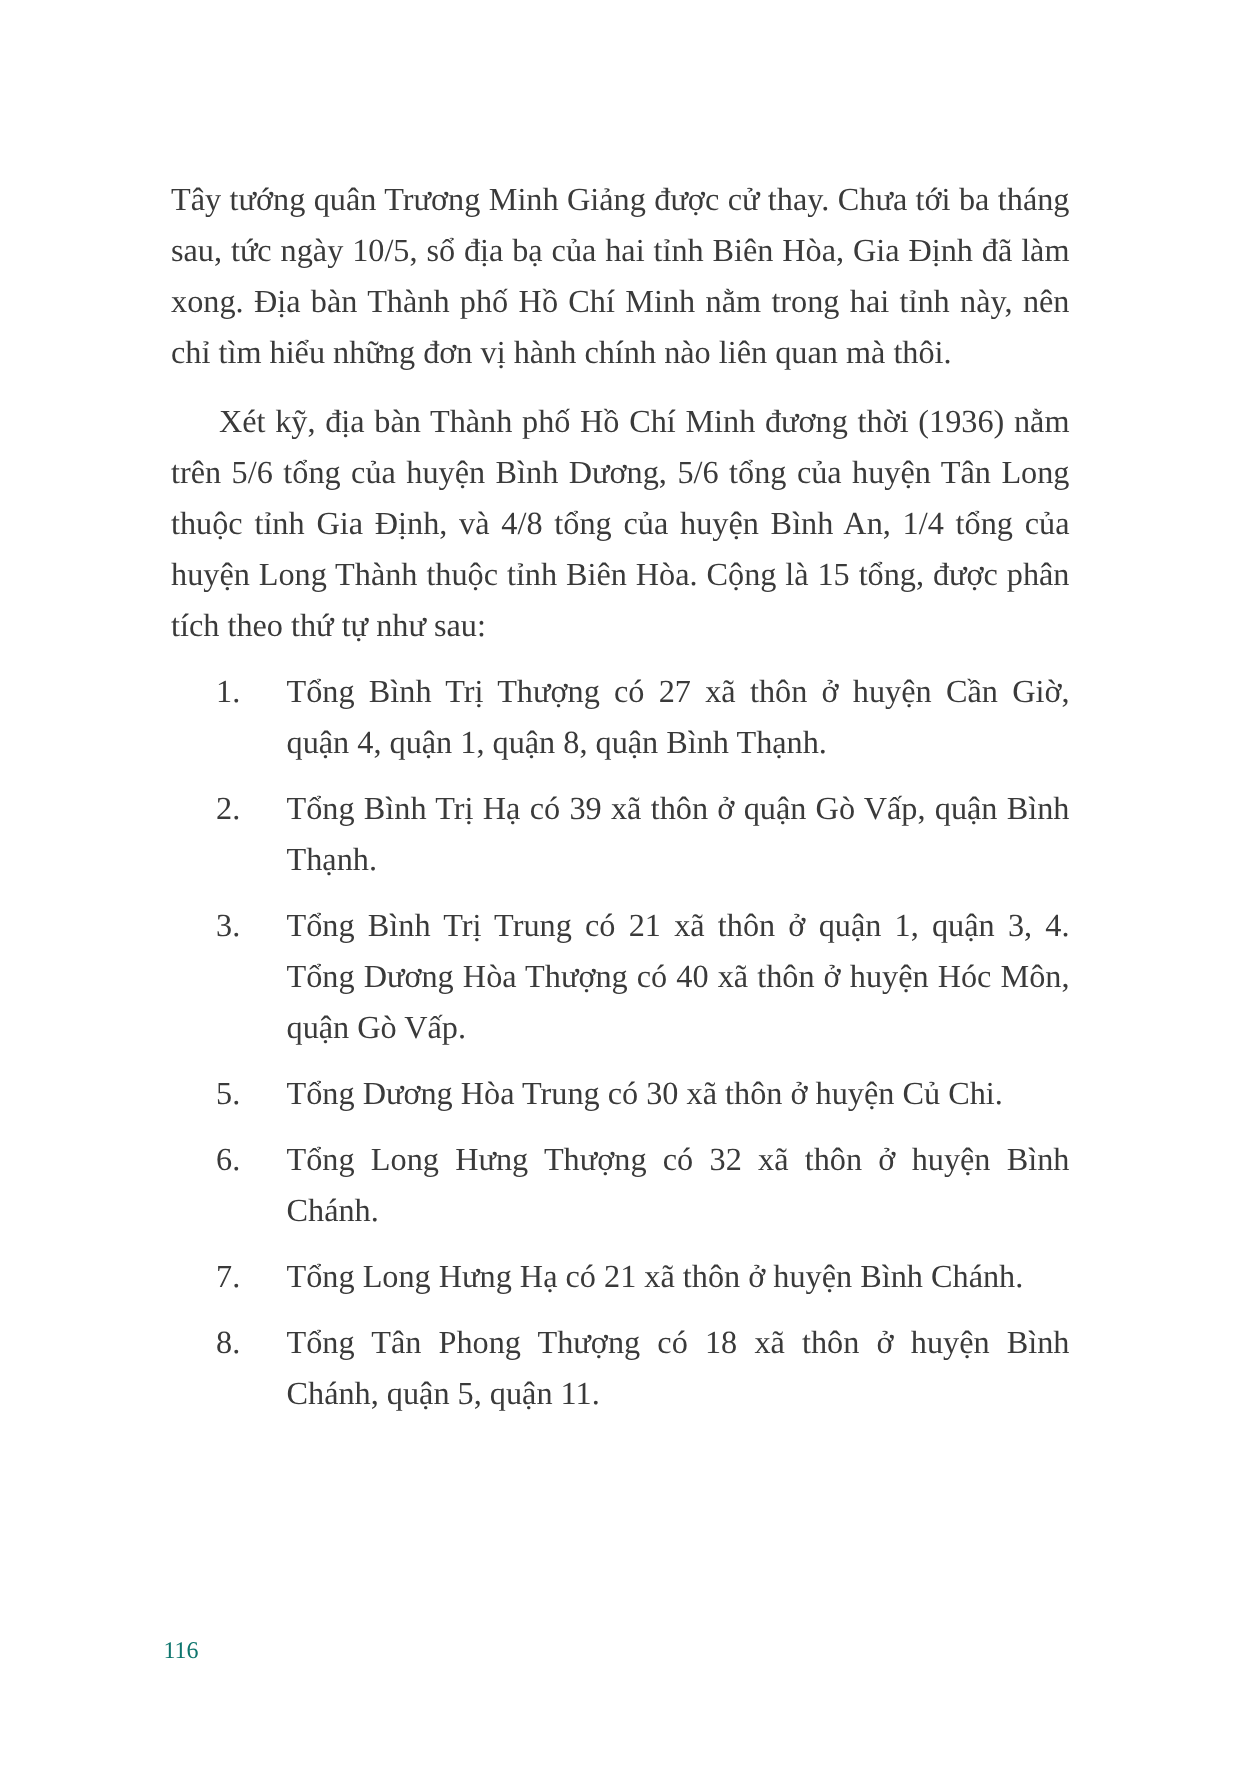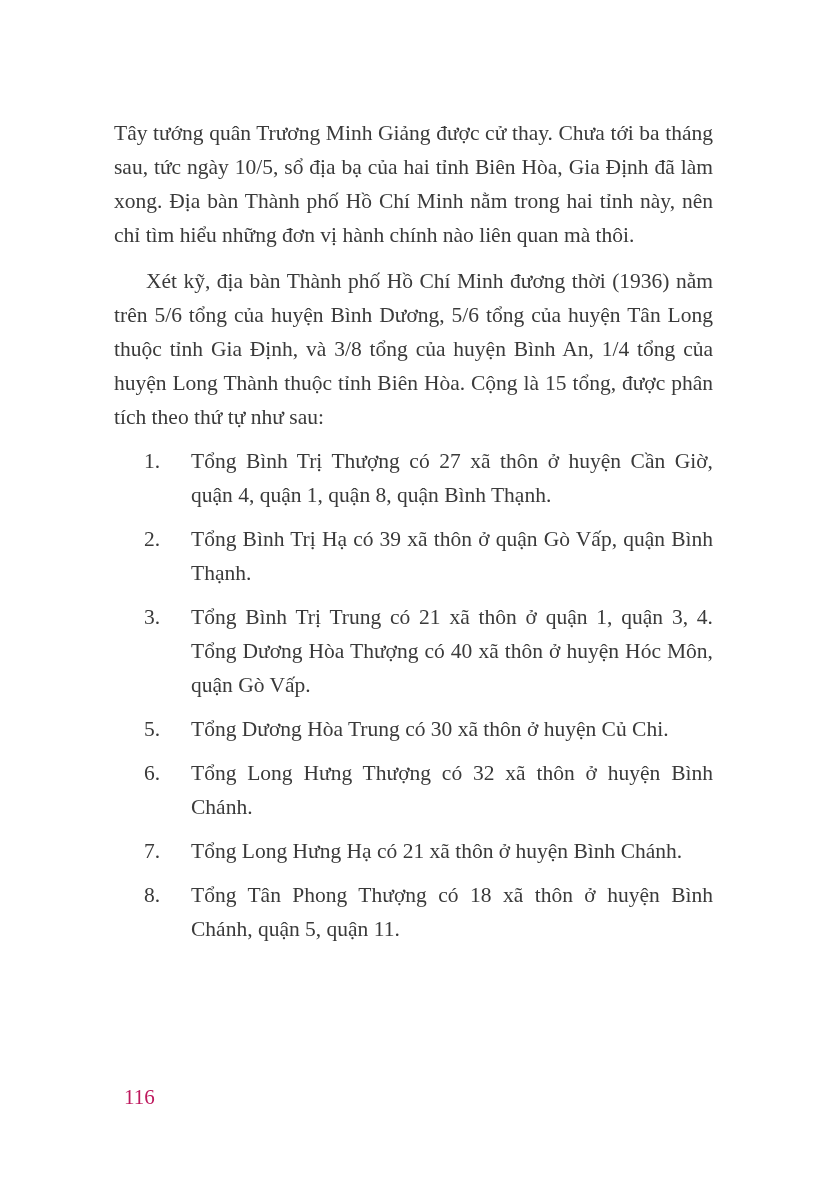--- a/index.html
+++ b/index.html
@@ -45,34 +45,34 @@
   .list-item .num {
     flex: 0 0 47px;
     text-align: left;
   }
   .list-item .txt {
     flex: 1 1 auto;
     text-align: justify;
   }
   .page-number {
     position: absolute;
-    left: 124px;
+    left: 109px;
     bottom: 72px;
-    font-size: 21px;
-    color: #be185d;
+    font-size: 16px;
+    color: #0f766e;
   }
 </style>
 </head>
 <body>
 
 <div class="page">
   <div class="content">
 
     <p class="para">Tây tướng quân Trương Minh Giảng được cử thay. Chưa tới ba tháng sau, tức ngày 10/5, sổ địa bạ của hai tỉnh Biên Hòa, Gia Định đã làm xong. Địa bàn Thành phố Hồ Chí Minh nằm trong hai tỉnh này, nên chỉ tìm hiểu những đơn vị hành chính nào liên quan mà thôi.</p>
-    <p class="para indent">Xét kỹ, địa bàn Thành phố Hồ Chí Minh đương thời (1936) nằm trên 5/6 tổng của huyện Bình Dương, 5/6 tổng của huyện Tân Long thuộc tỉnh Gia Định, và 3/8 tổng của huyện Bình An, 1/4 tổng của huyện Long Thành thuộc tỉnh Biên Hòa. Cộng là 15 tổng, được phân tích theo thứ tự như sau:</p>
+    <p class="para indent">Xét kỹ, địa bàn Thành phố Hồ Chí Minh đương thời (1936) nằm trên 5/6 tổng của huyện Bình Dương, 5/6 tổng của huyện Tân Long thuộc tỉnh Gia Định, và 4/8 tổng của huyện Bình An, 1/4 tổng của huyện Long Thành thuộc tỉnh Biên Hòa. Cộng là 15 tổng, được phân tích theo thứ tự như sau:</p>
 
     <div class="num-list">
 
       <div class="list-item">
         <span class="num">1.</span>
         <span class="txt">Tổng Bình Trị Thượng có 27 xã thôn ở huyện Cần Giờ, quận 4, quận 1, quận 8, quận Bình Thạnh.</span>
       </div>
 
       <div class="list-item">
         <span class="num">2.</span>

